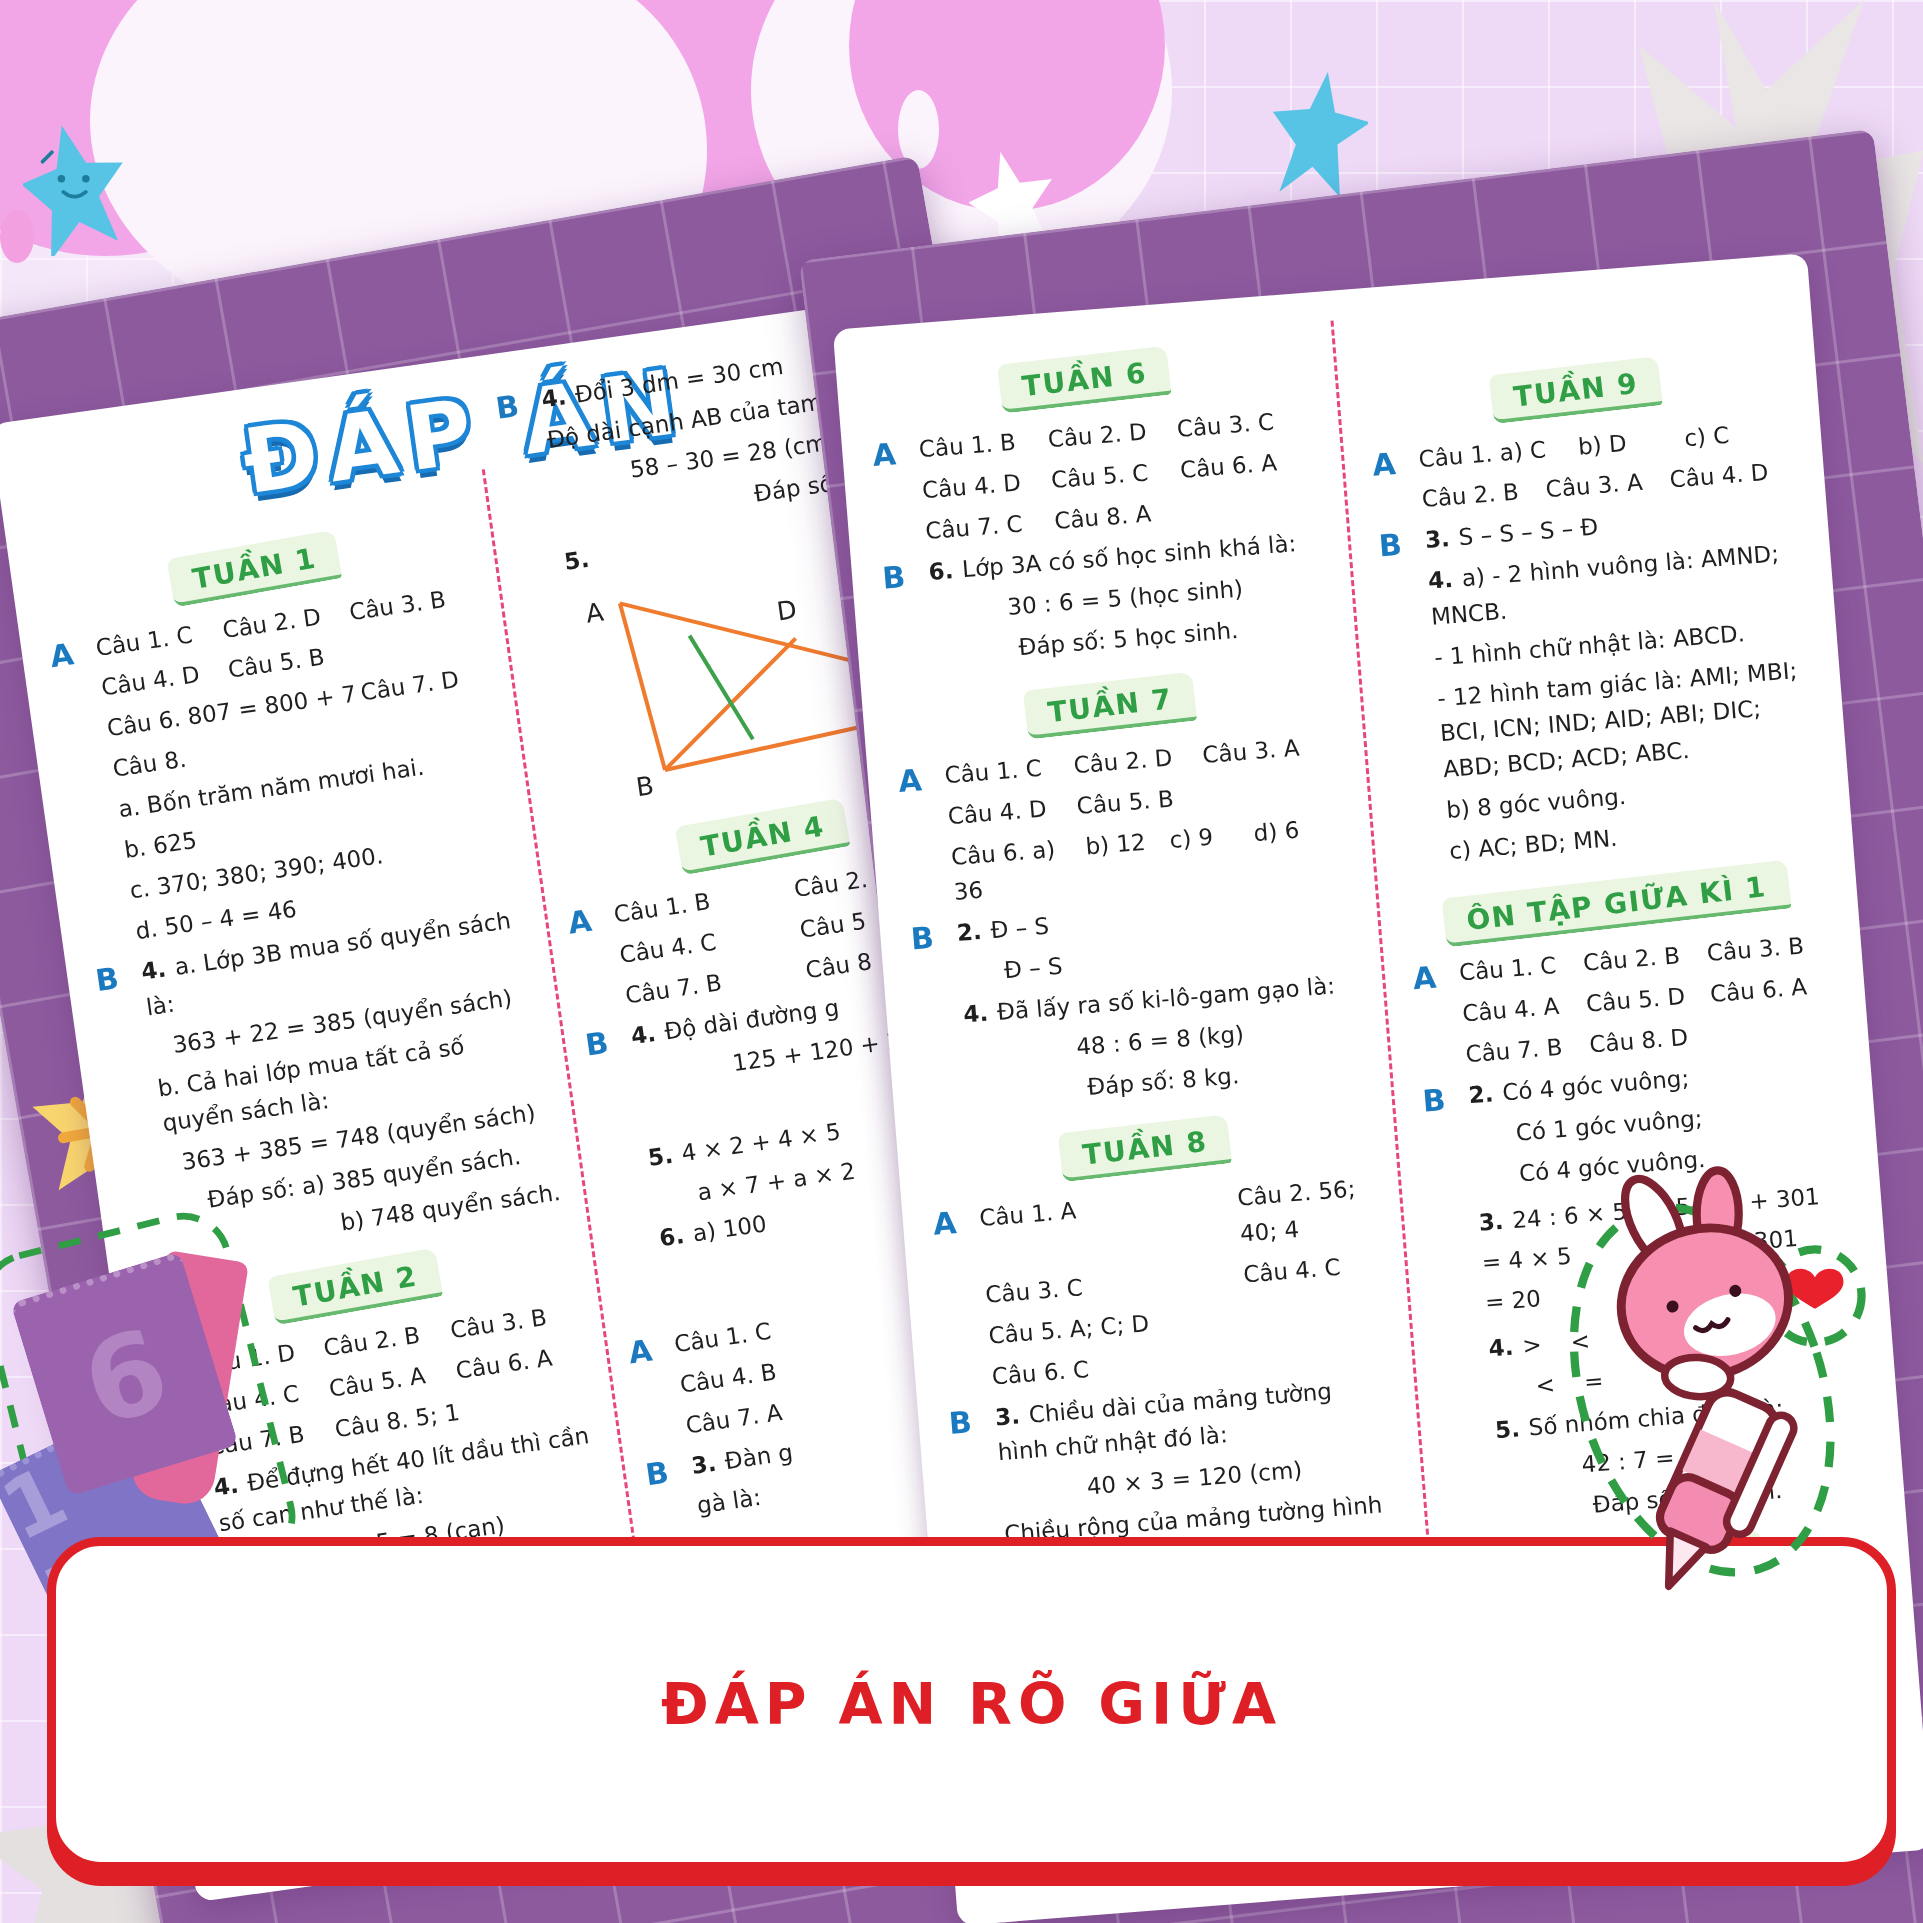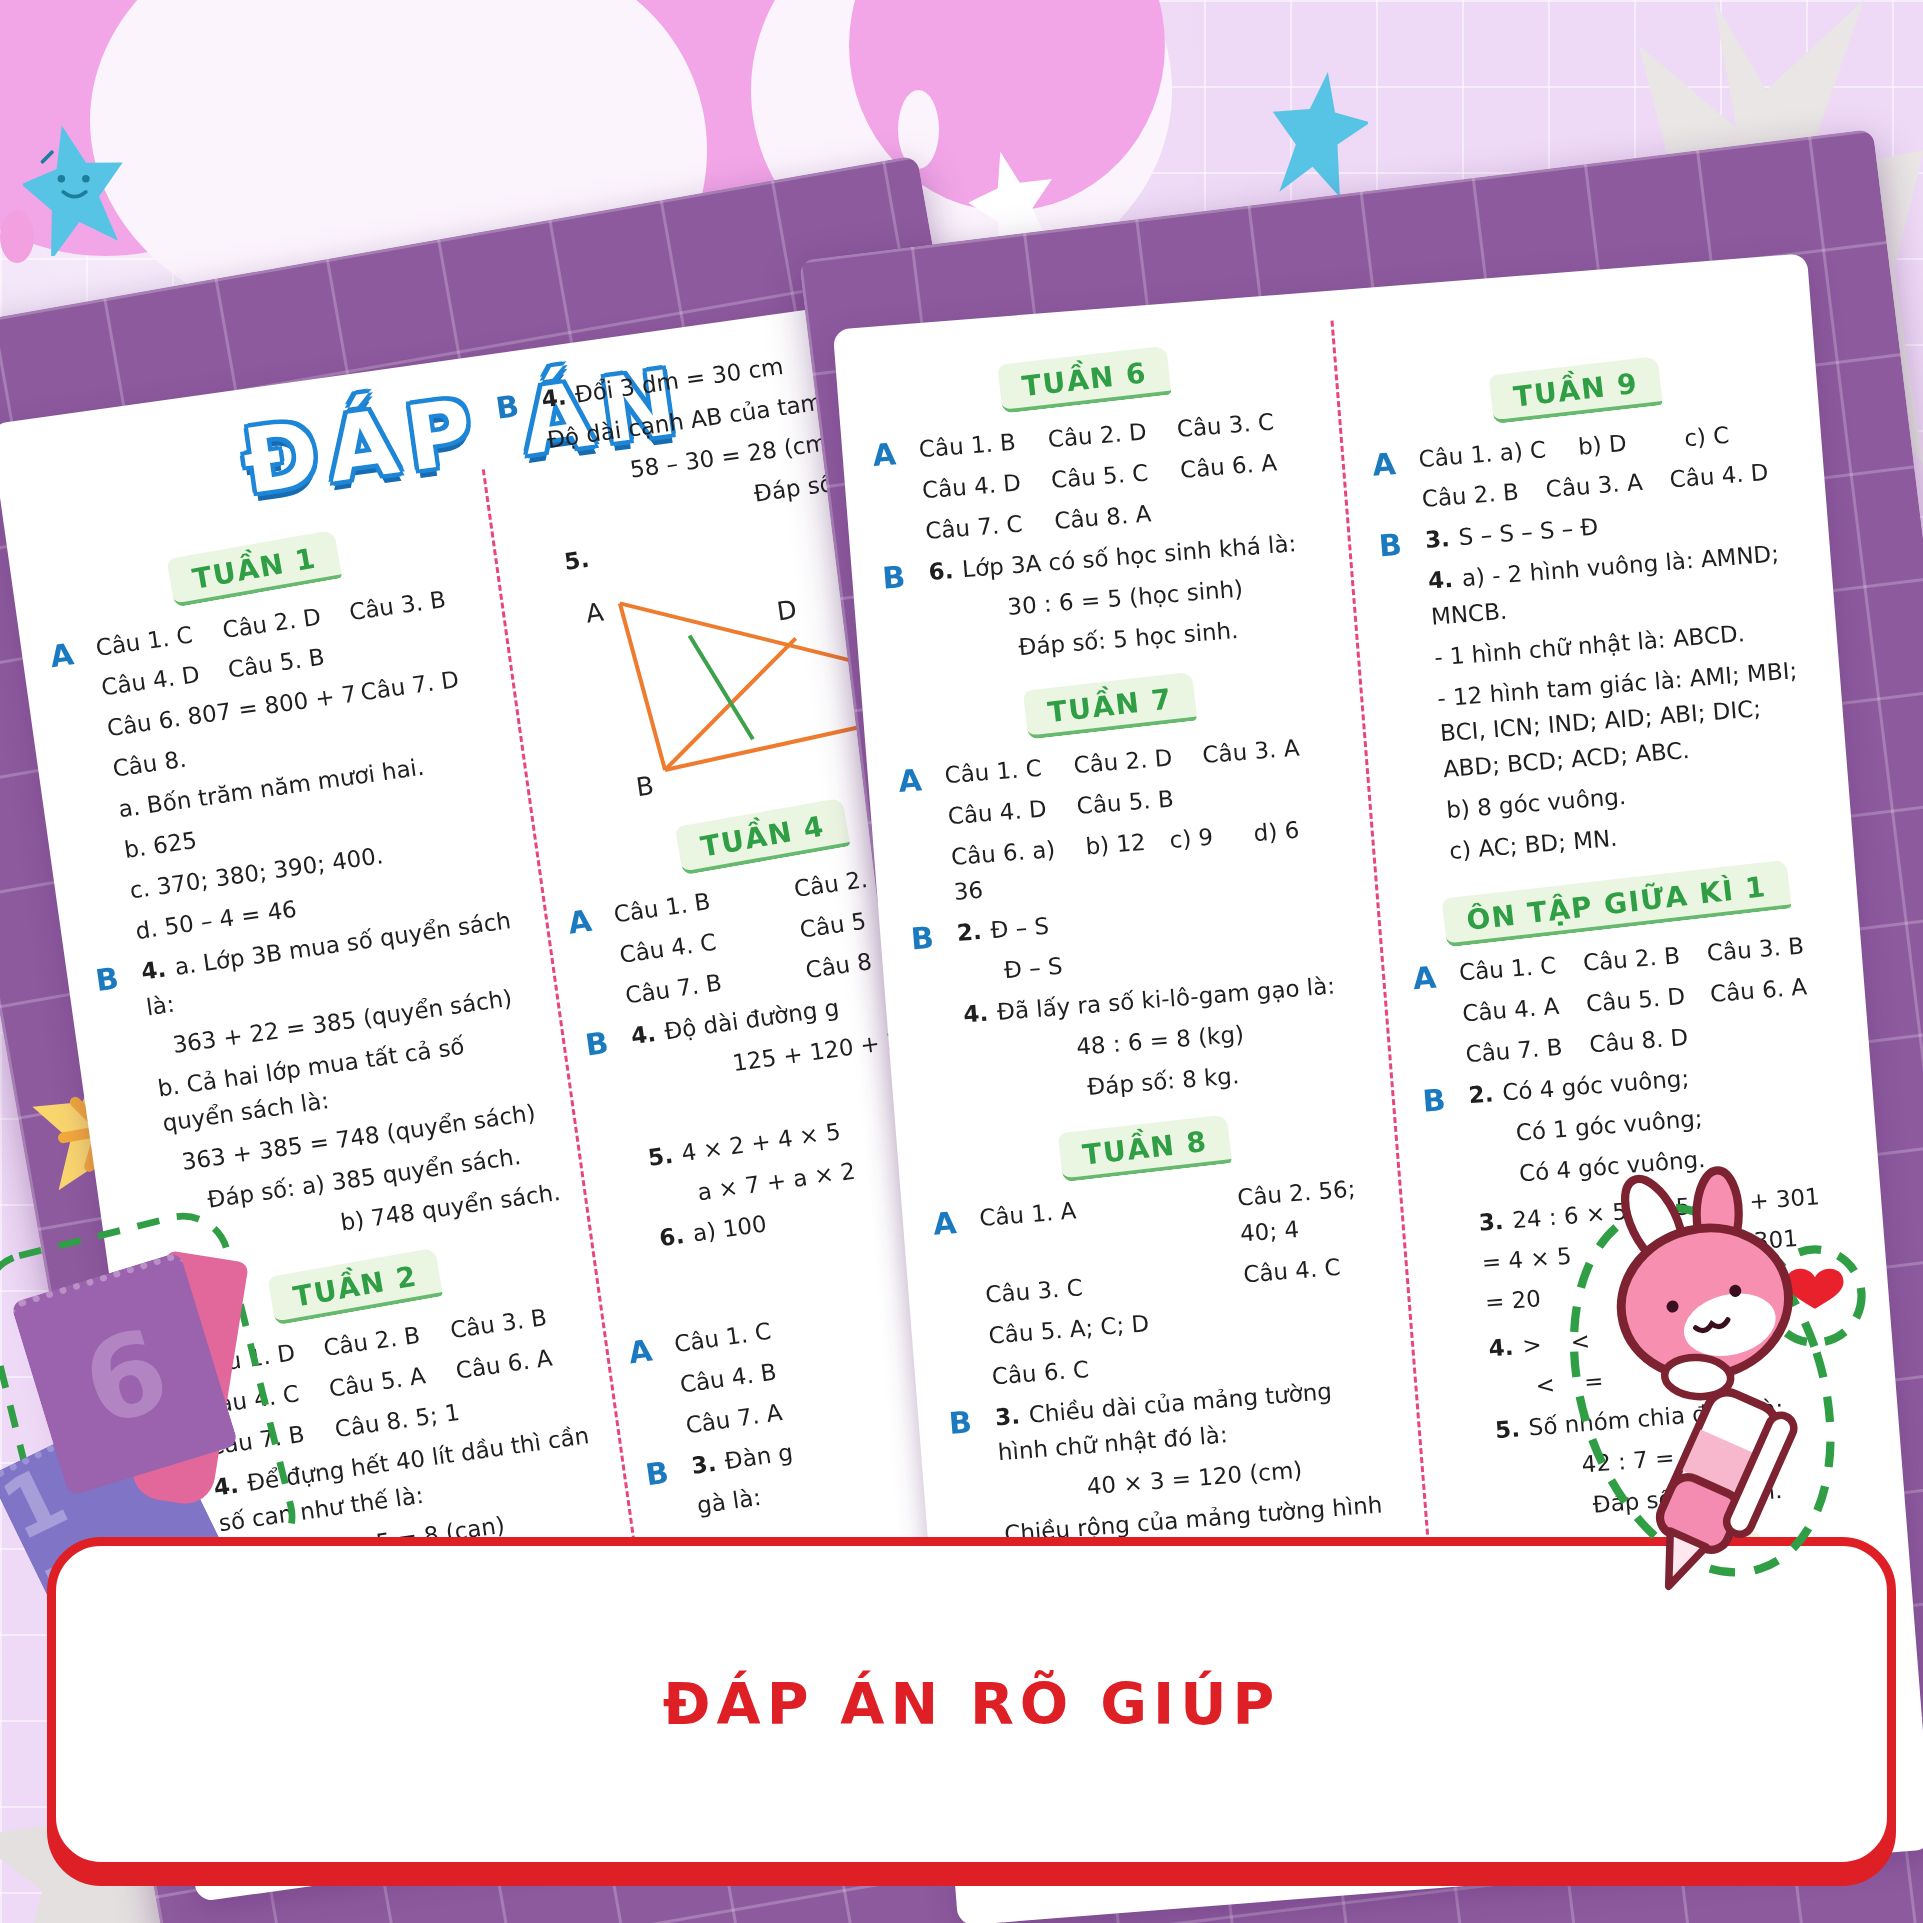--- a/index.html
+++ b/index.html
@@ -604,21 +604,21 @@
     <div class="card blue">
         <span>1 5</span>
       </div>
     <div class="card pinkw"></div>
     <div class="card purp">
         <span>6</span>
       </div>
   </div>
 
   <div class="banner">
-    <div class="bl1">ĐÁP ÁN RÕ GIÚP</div>
+    <div class="bl1">ĐÁP ÁN RÕ GIỮA</div>
   </div>
 
   <svg class="mascot" width="331" height="511" viewBox="0 0 440 680">
     <ellipse cx="205" cy="330" rx="160" ry="250" fill="none" stroke="#2f9e44" stroke-width="11" stroke-dasharray="34 26" transform="rotate(-18 205 330)"></ellipse>
     <circle cx="355" cy="205" r="62" fill="none" stroke="#2f9e44" stroke-width="11" stroke-dasharray="30 24"></circle>
     <path d="M355 180 c10,-18 38,-14 38,6 c0,16 -22,26 -38,36 c-16,-10 -38,-20 -38,-36 c0,-20 28,-24 38,-6z" fill="#e8212c"></path>
     <g transform="rotate(-14 200 200)">
       <ellipse cx="165" cy="95" rx="30" ry="62" fill="#ffffff" stroke="#7c2230" stroke-width="11" transform="rotate(-12 165 95)"></ellipse>
       <ellipse cx="250" cy="105" rx="28" ry="58" fill="#f78fb0" stroke="#7c2230" stroke-width="11" transform="rotate(14 250 105)"></ellipse>
       <ellipse cx="205" cy="215" rx="112" ry="98" fill="#f78fb0" stroke="#7c2230" stroke-width="12"></ellipse>

